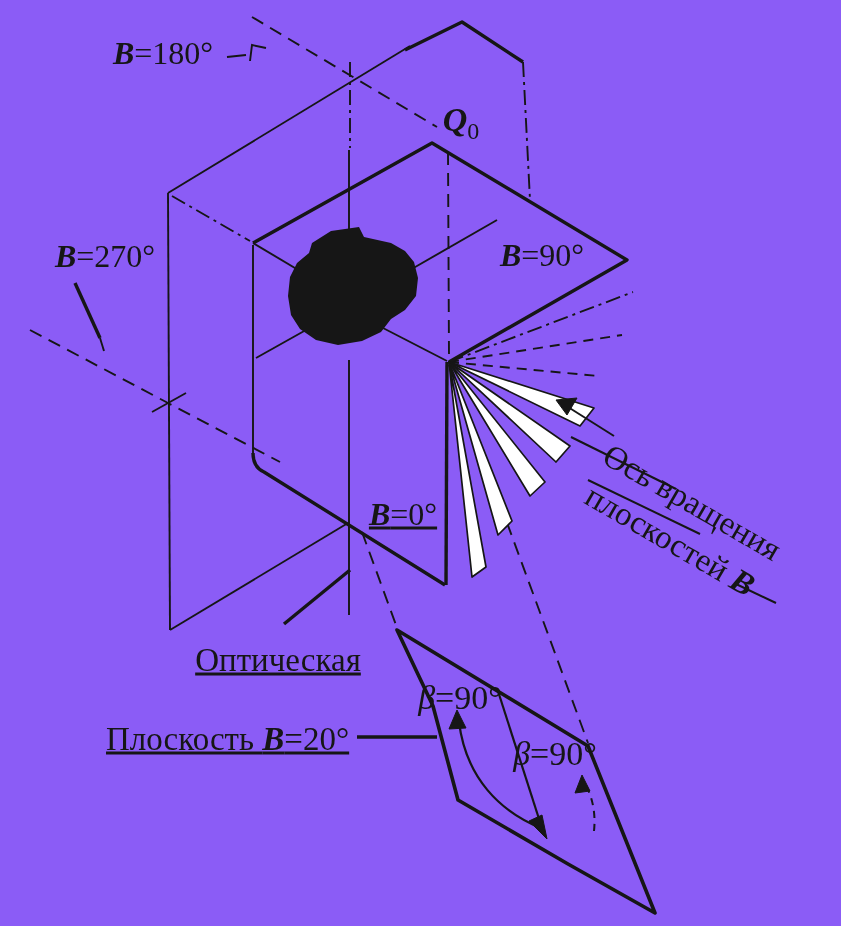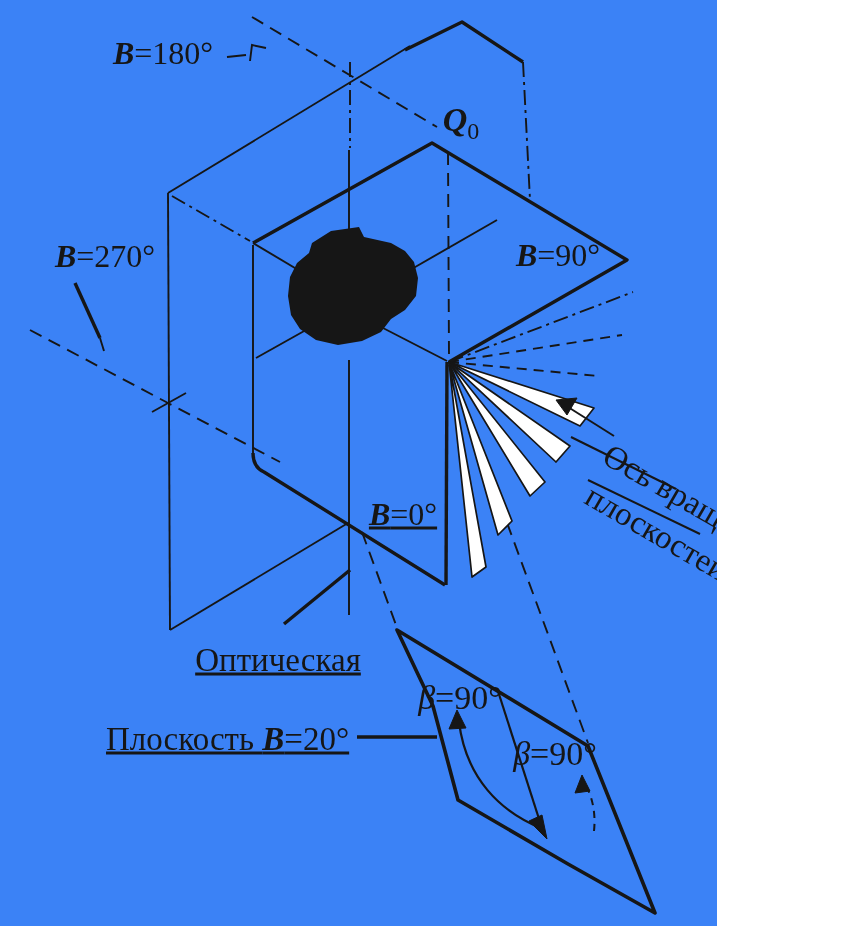--- a/index.html
+++ b/index.html
@@ -1,16 +1,16 @@
 <!DOCTYPE html>
 <html><head>
 <meta charset="utf-8">
 <style>
   html,body{margin:0;padding:0;background:#ffffff;}
-  #stage{position:relative;width:717px;height:926px;background:#3b82f6;overflow:hidden;
+  #stage{position:relative;width:841px;height:926px;background:#8b5cf6;overflow:hidden;
          font-family:"Liberation Serif",serif;color:#161616;}
   #fig{position:absolute;left:0;top:0;}
   .lbl{position:absolute;transform:translate(-50%,-50%);white-space:nowrap;
        font-family:"Liberation Serif",serif;color:#161616;}
   .bsym{font-style:italic;font-weight:bold;}
   .gsym{font-style:italic;}
   .fs32{font-size:32px;}
   .fs26{font-size:34px;}
   .fs34{font-size:33px;text-decoration:underline;}
   .qlbl{font-size:34px;font-style:italic;font-weight:bold;}
@@ -105,21 +105,21 @@
   </svg>
 
   <div class="lbl fs32" style="left:163px;top:53px;">
     <span class="bsym">B</span><span>=180°</span>
   </div>
 
   <div class="lbl fs32" style="left:105px;top:256px;">
     <span class="bsym">B</span><span>=270°</span>
   </div>
 
-  <div class="lbl fs32" style="left:542px;top:255px;margin-left:16px;">
+  <div class="lbl fs32" style="left:542px;top:255px;">
     <span class="bsym">B</span><span>=90°</span>
   </div>
 
   <div class="lbl fs32" style="left:403px;top:514px;text-decoration:underline;">
     <span class="bsym">B</span><span>=0°</span>
   </div>
 
   <div class="lbl qlbl" style="left:461px;top:77px;margin-top:46px;">
     <span>Q</span><sub>0</sub>
   </div>

